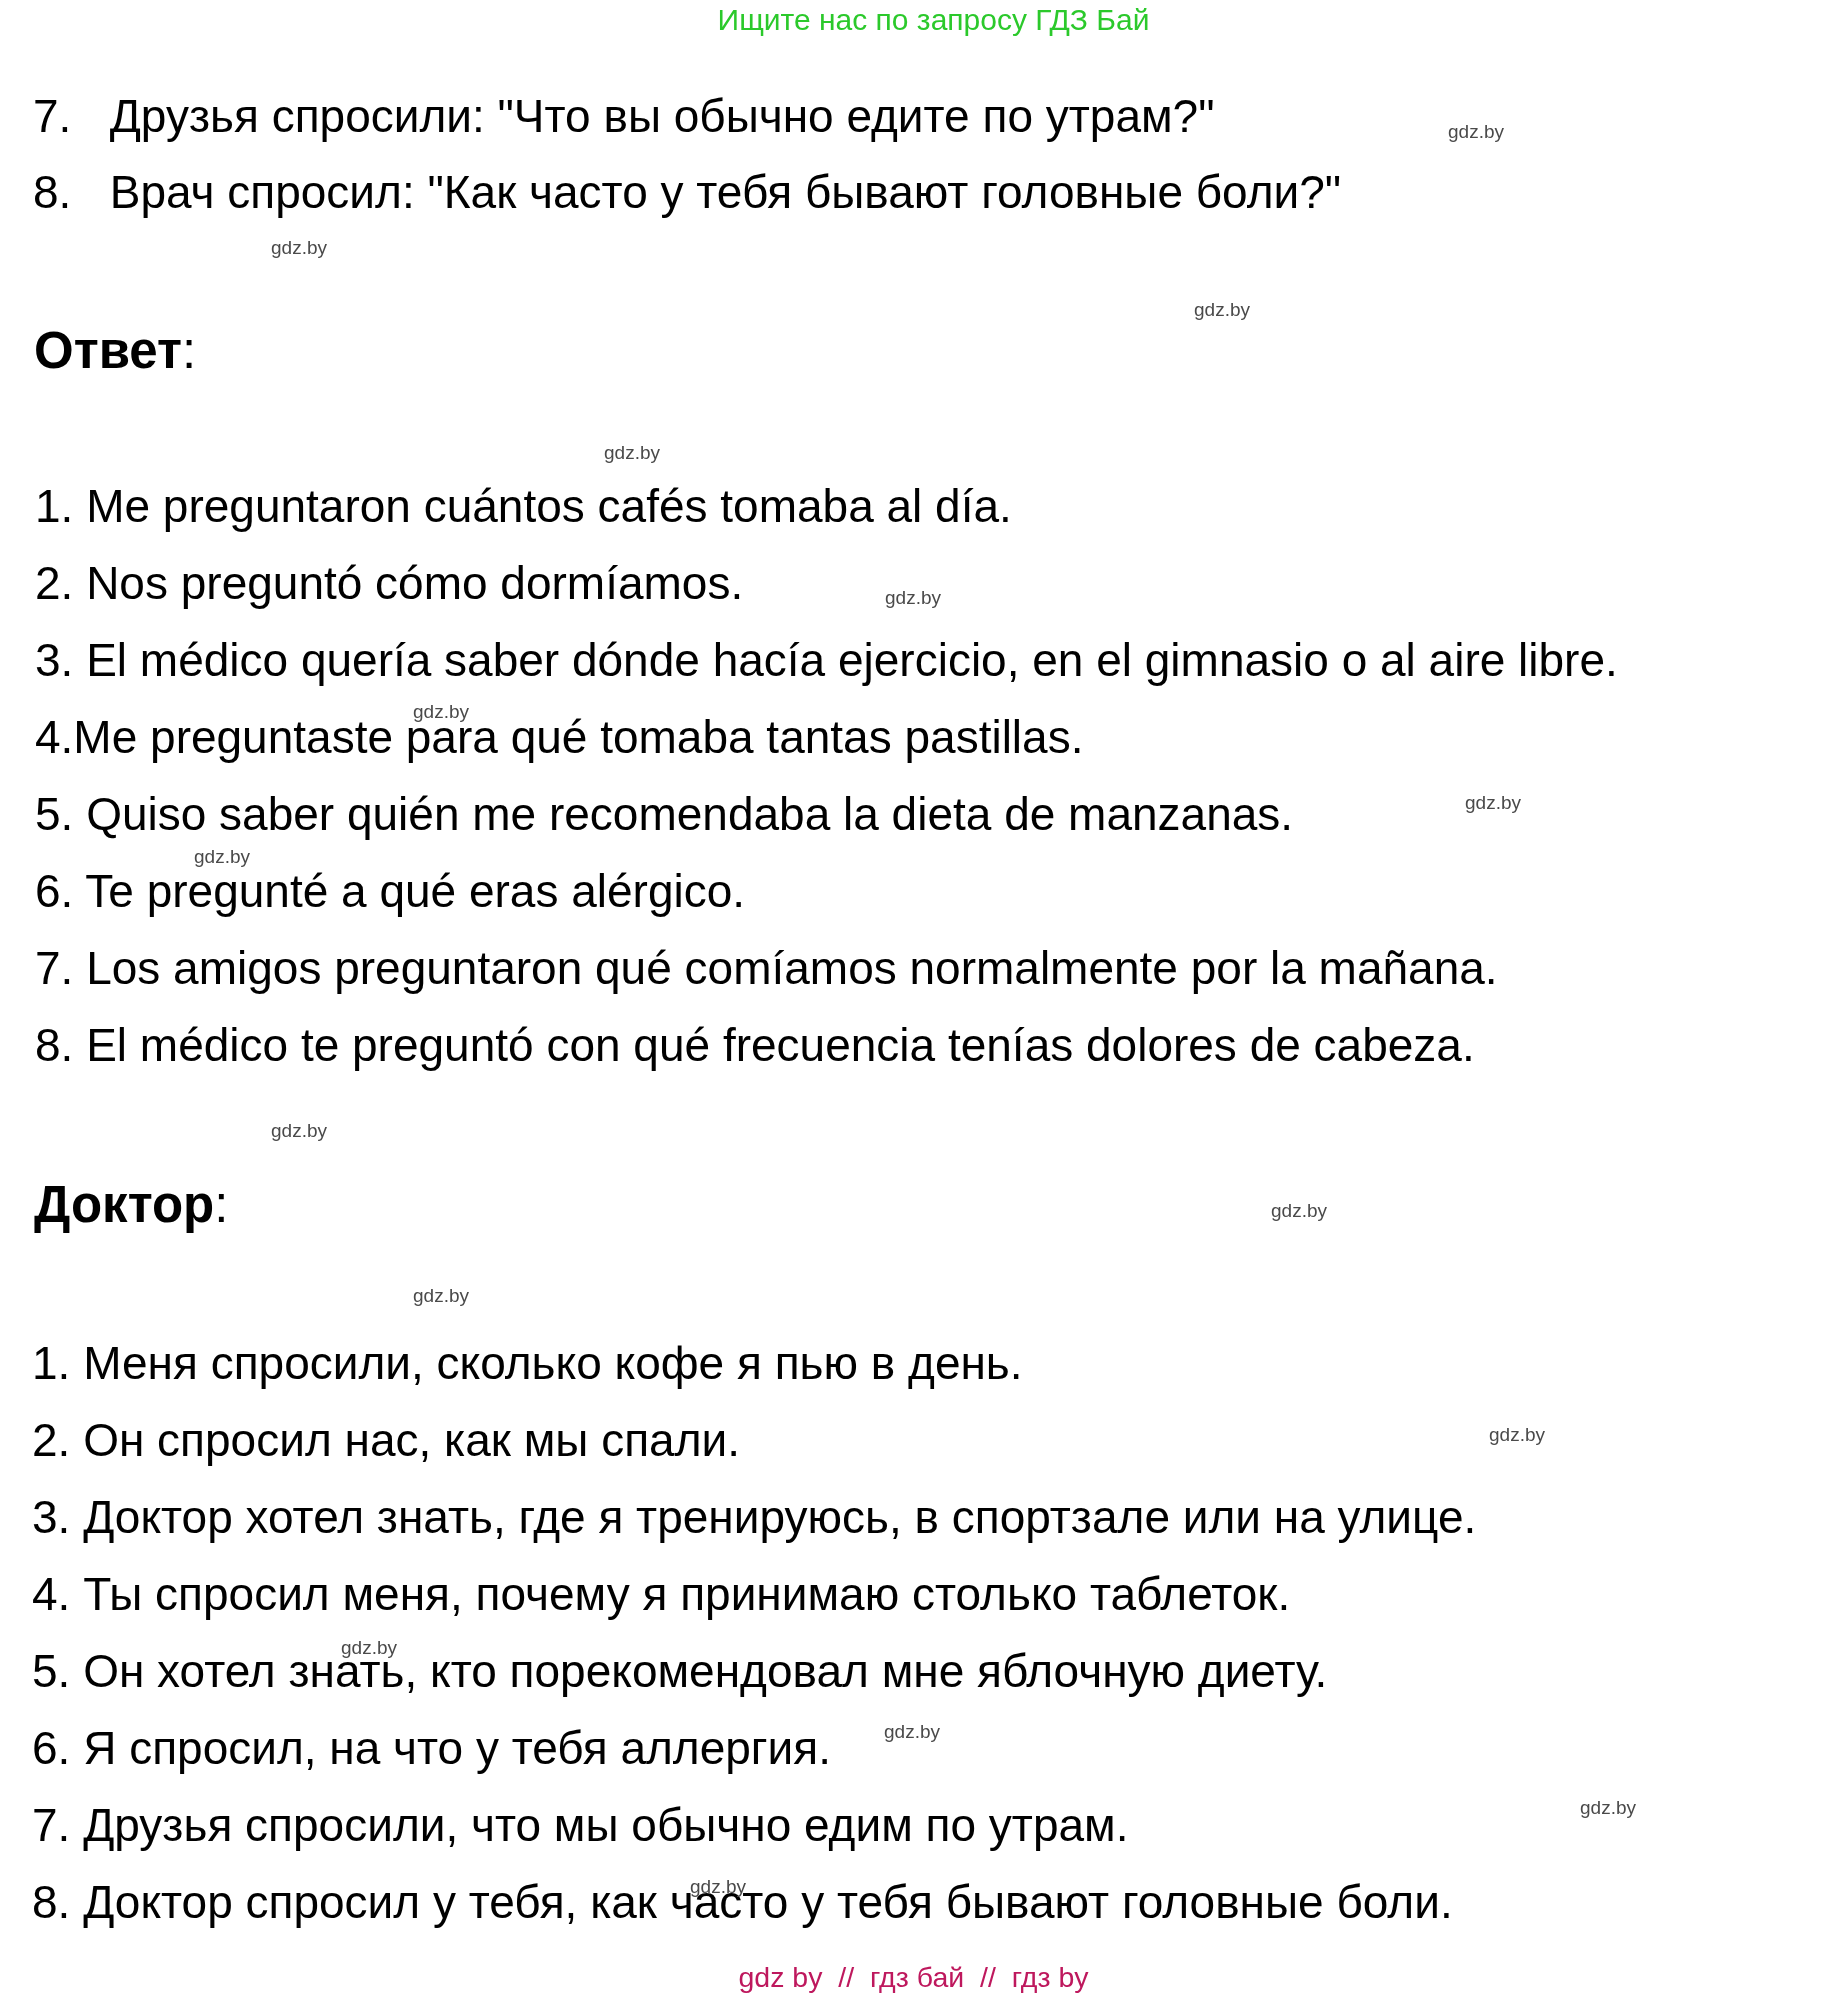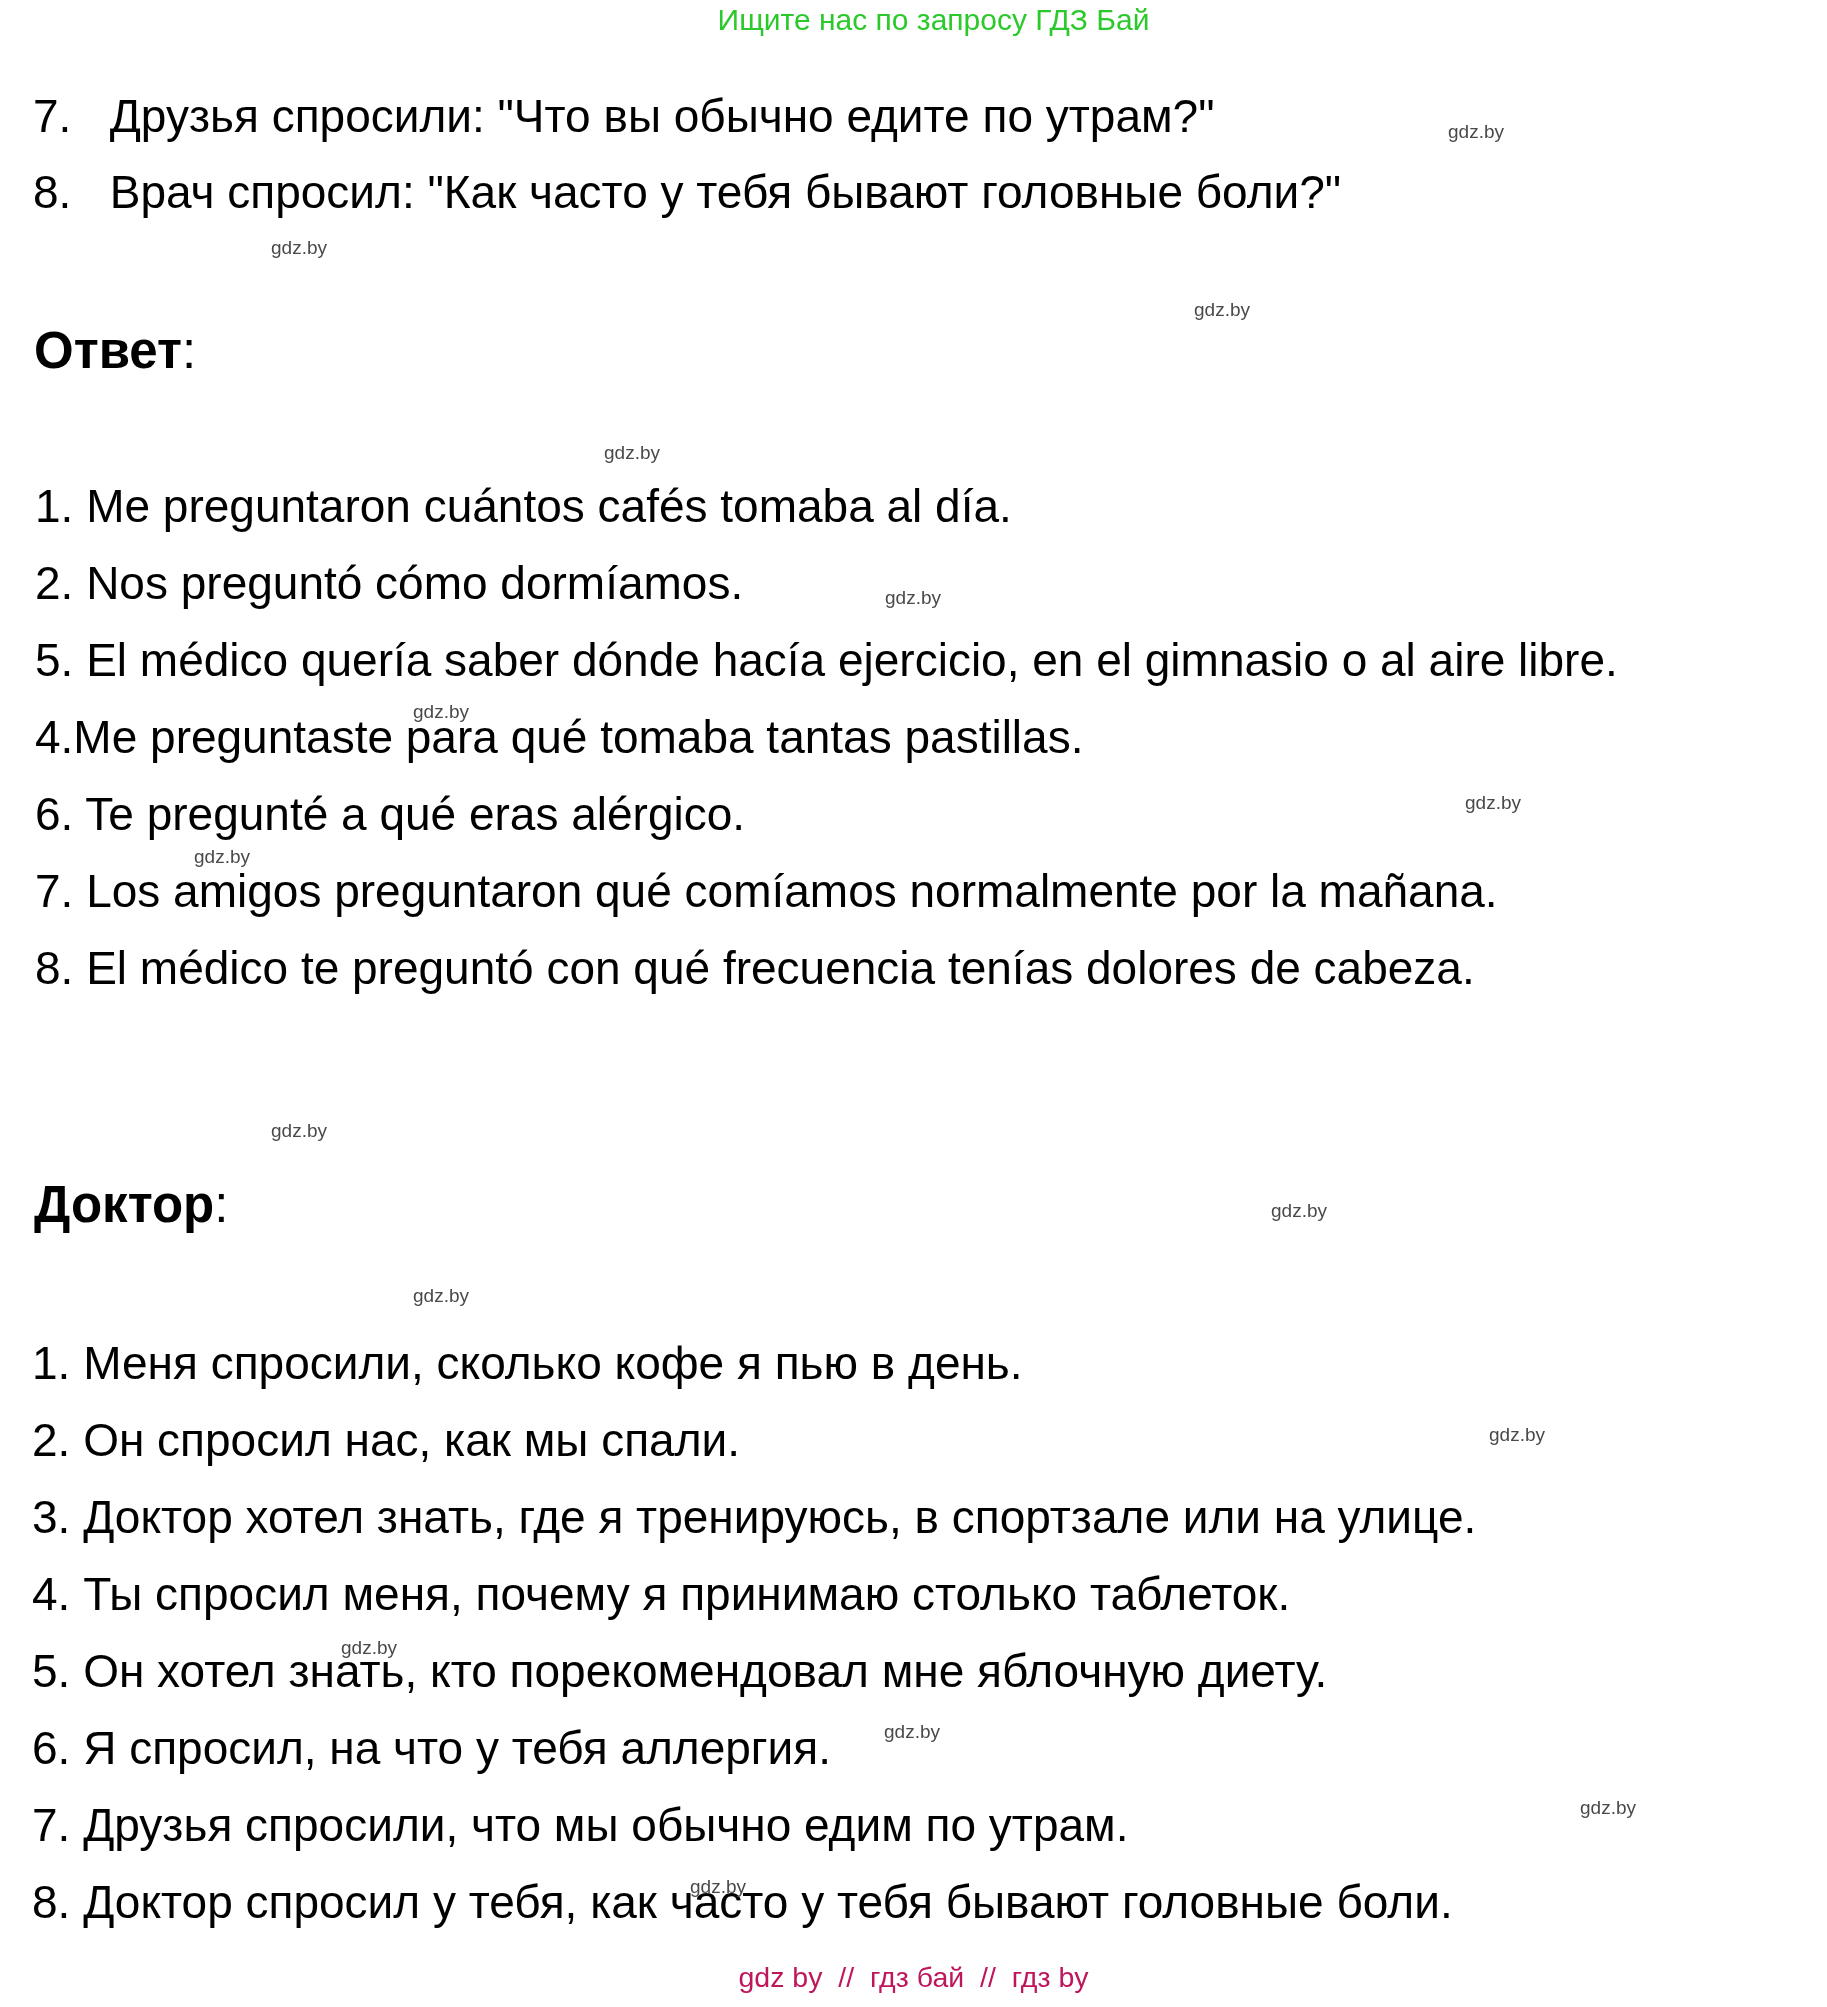--- a/index.html
+++ b/index.html
@@ -87,22 +87,23 @@
   <div class="intro-list">
     <div class="line">7.   Друзья спросили: "Что вы обычно едите по утрам?"</div>
     <div class="line">8.   Врач спросил: "Как часто у тебя бывают головные боли?"</div>
   </div>
 
   <div class="heading answer-heading"><span>Ответ</span><span class="colon">:</span></div>
 
   <div class="list answers-list">
     <div class="line">1. Me preguntaron cuántos cafés tomaba al día.</div>
     <div class="line">2. Nos preguntó cómo dormíamos.</div>
-    <div class="line">5. El médico quería saber dónde hacía ejercicio, en el gimnasio o al aire libre.</div>
+    <div class="line">3. El médico quería saber dónde hacía ejercicio, en el gimnasio o al aire libre.</div>
     <div class="line">4.Me preguntaste para qué tomaba tantas pastillas.</div>
+    <div class="line">5. Quiso saber quién me recomendaba la dieta de manzanas.</div>
     <div class="line">6. Te pregunté a qué eras alérgico.</div>
     <div class="line">7. Los amigos preguntaron qué comíamos normalmente por la mañana.</div>
     <div class="line">8. El médico te preguntó con qué frecuencia tenías dolores de cabeza.</div>
   </div>
 
   <div class="heading translation-heading"><span>Доктор</span><span class="colon">:</span></div>
 
   <div class="list translations-list">
     <div class="line">1. Меня спросили, сколько кофе я пью в день.</div>
     <div class="line">2. Он спросил нас, как мы спали.</div>

